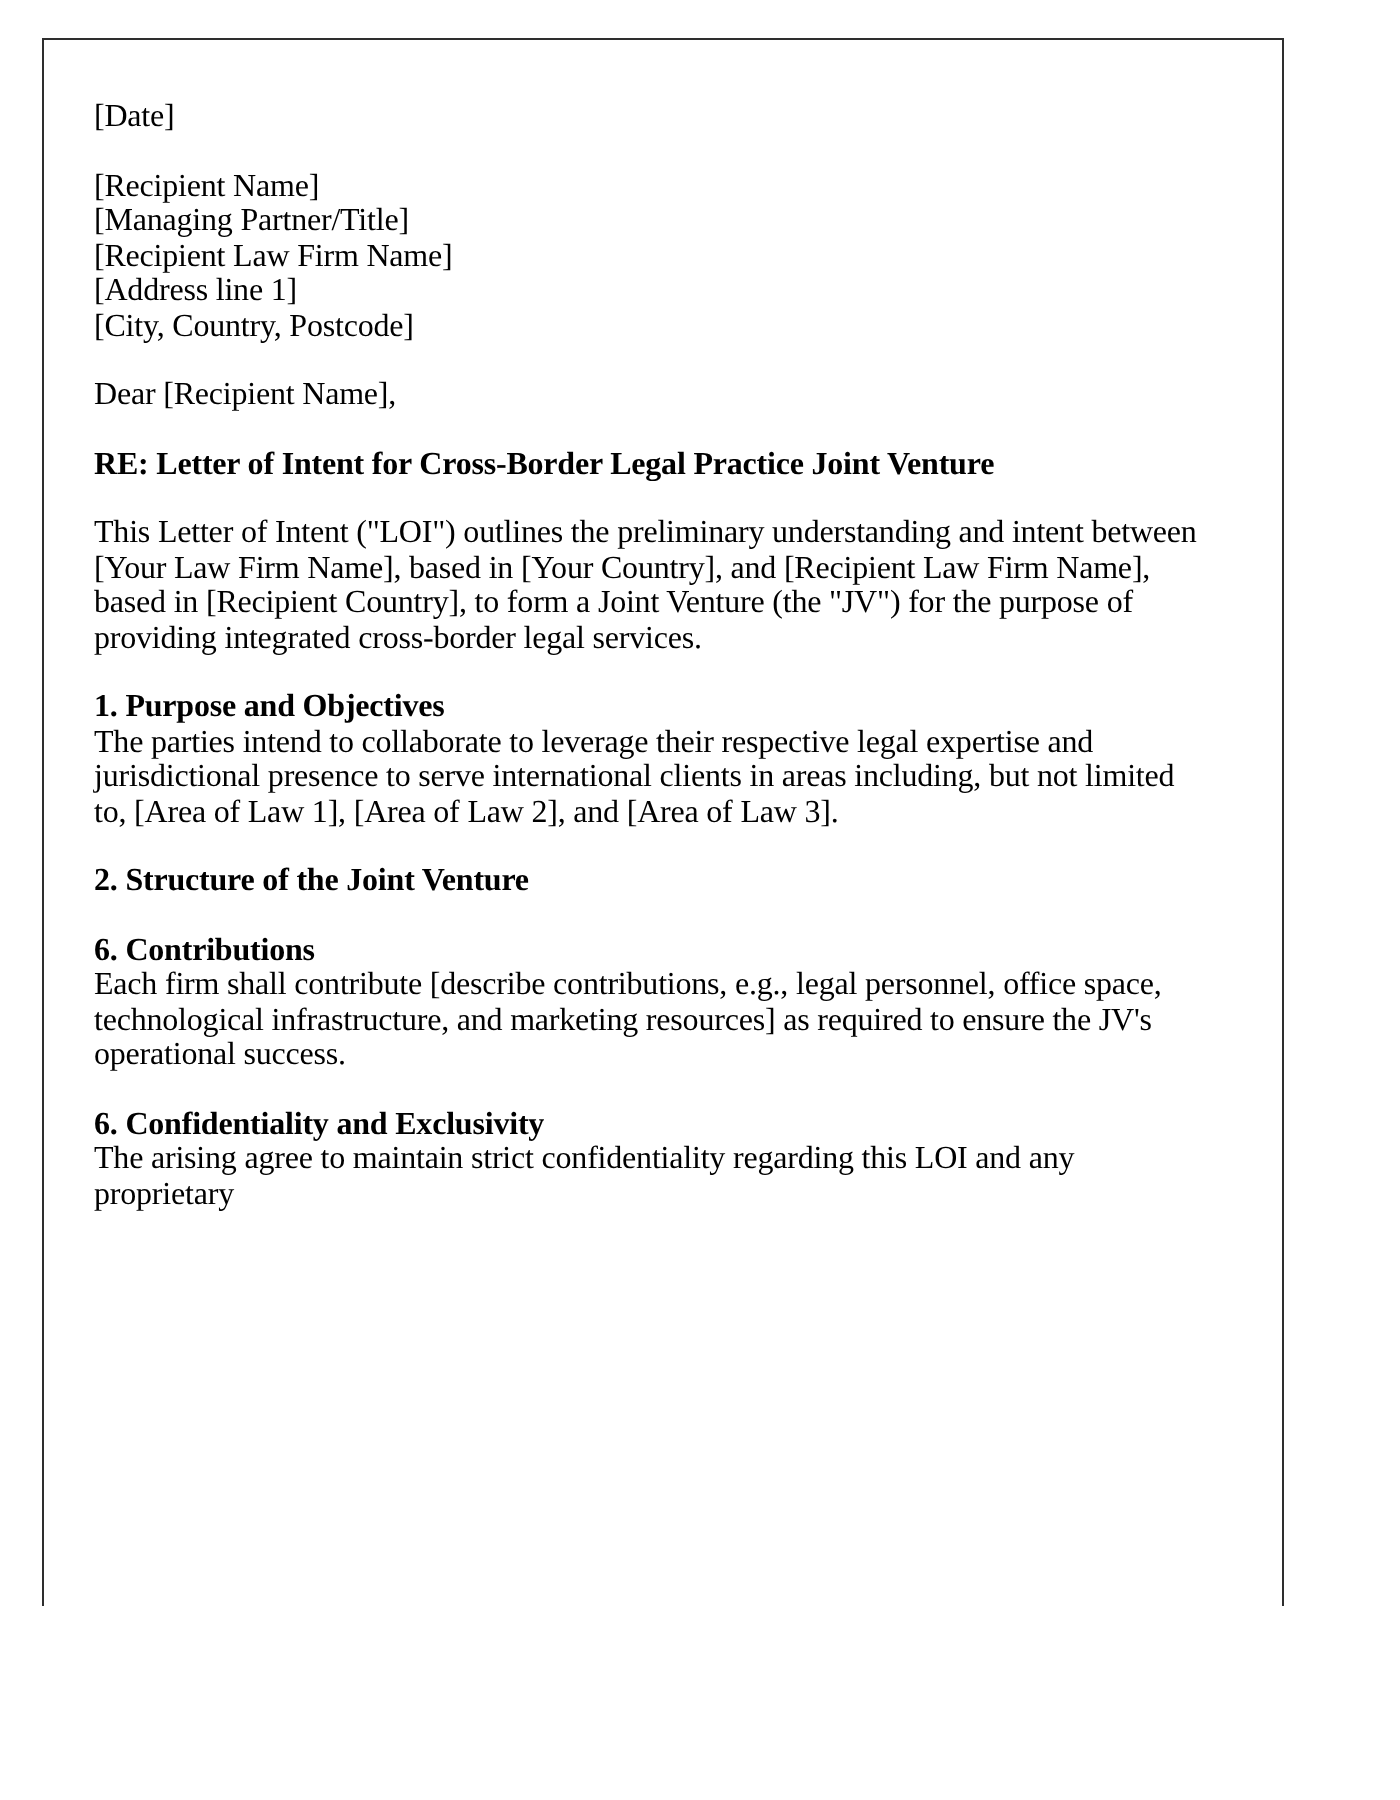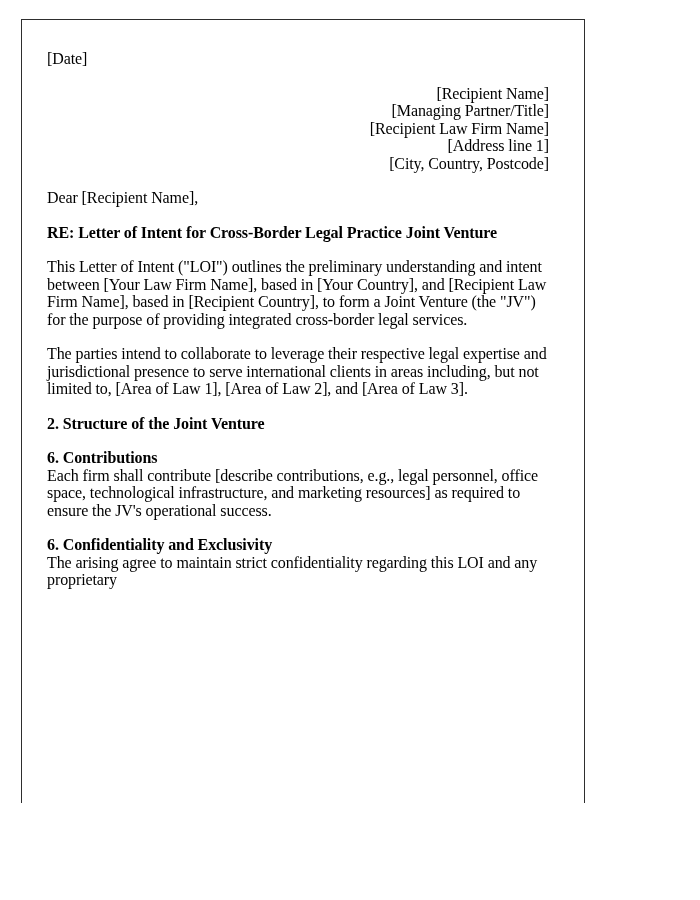--- a/index.html
+++ b/index.html
@@ -12,21 +12,21 @@
     height: 900px;
     position: relative;
     font-family: "Liberation Serif", "DejaVu Serif", serif;
     color: #000000;
     overflow: hidden;
   }
   .page {
     position: absolute;
     left: 21px;
     top: 19px;
-    width: 564px;
+    width: 621px;
     height: 784px;
     box-sizing: border-box;
     background: #ffffff;
     border: 1px solid #2e2e2e;
     border-bottom: none;
     padding: 30px 35px 0 25px;
     overflow: hidden;
   }
   .para, .heading, .body-text {
     margin: 0;
@@ -36,21 +36,20 @@
     color: #000000;
   }
   .block {
     margin: 0 0 17px 0;
   }
   .bold {
     font-weight: bold;
   }
   .pre {
     white-space: pre-line;
-    text-align: right;
   }
   .section {
     margin: 0 0 17px 0;
   }
 </style>
 </head>
 <body>
 
 <div class="page">
 
@@ -62,20 +61,21 @@
 [Address line 1]
 [City, Country, Postcode]</p>
 
   <p class="para block">Dear [Recipient Name],</p>
 
   <p class="para block bold">RE: Letter of Intent for Cross-Border Legal Practice Joint Venture</p>
 
   <p class="para block">This Letter of Intent ("LOI") outlines the preliminary understanding and intent between [Your Law Firm Name], based in [Your Country], and [Recipient Law Firm Name], based in [Recipient Country], to form a Joint Venture (the "JV") for the purpose of providing integrated cross-border legal services.</p>
 
   <div class="section">
+    <p class="heading bold">1. Purpose and Objectives</p>
     <p class="body-text">The parties intend to collaborate to leverage their respective legal expertise and jurisdictional presence to serve international clients in areas including, but not limited to, [Area of Law 1], [Area of Law 2], and [Area of Law 3].</p>
   </div>
 
   <div class="section">
     <p class="heading bold">2. Structure of the Joint Venture</p>
   </div>
 
   <div class="section">
     <p class="heading bold">6. Contributions</p>
     <p class="body-text">Each firm shall contribute [describe contributions, e.g., legal personnel, office space, technological infrastructure, and marketing resources] as required to ensure the JV's operational success.</p>

